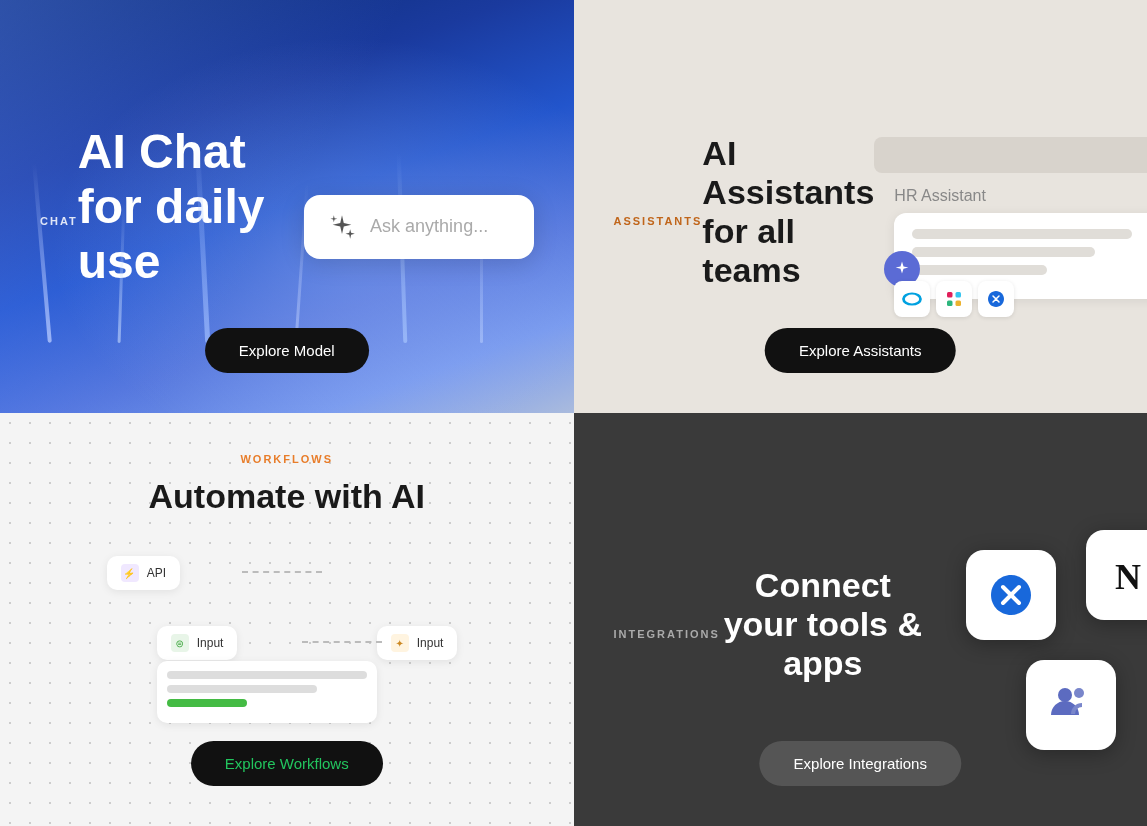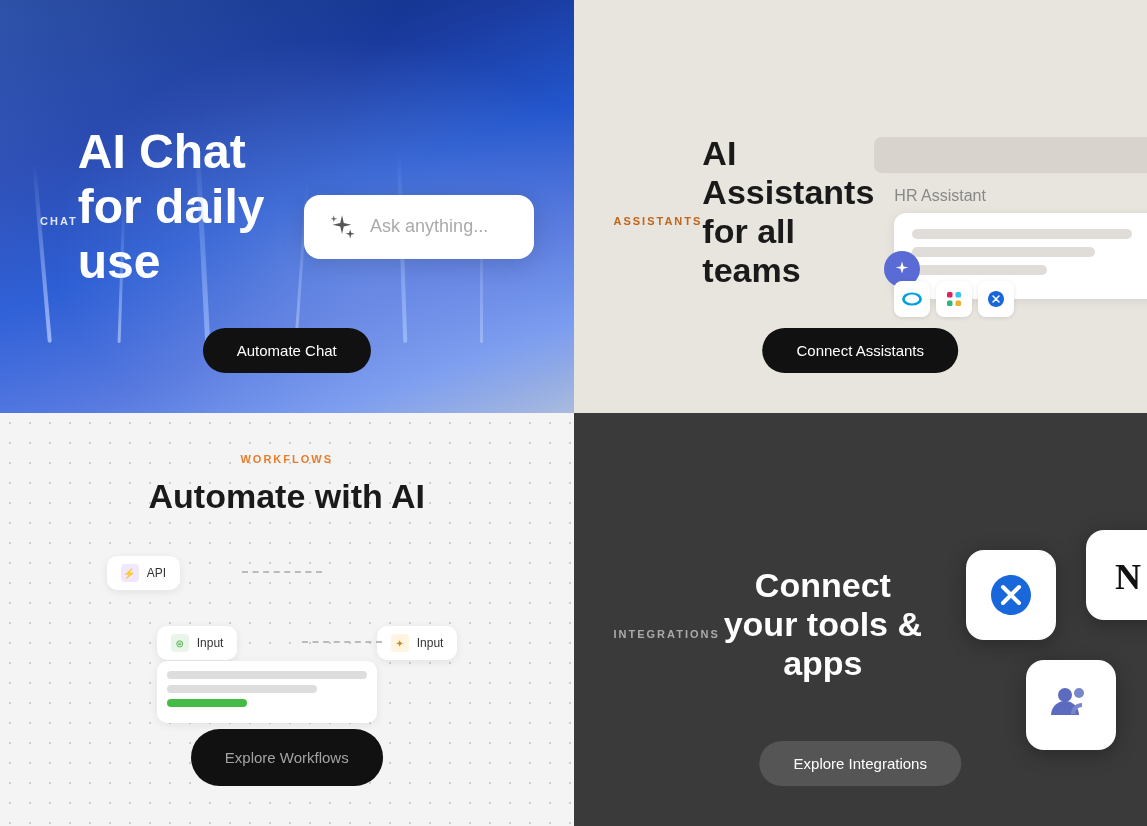--- a/index.html
+++ b/index.html
@@ -277,24 +277,24 @@
     }
     .wf-conn-1 { top: 25px; left: 165px; width: 80px; }
     .wf-conn-2 { top: 95px; left: 225px; width: 80px; }
     .explore-workflows-btn {
       position: absolute;
       bottom: 40px;
       left: 50%;
       transform: translateX(-50%);
       z-index: 3;
       background: #111;
-      color: #a3a3a3;
+      color: #22c55e;
       border: none;
       border-radius: 30px;
-      padding: 20px 34px;
+      padding: 14px 34px;
       font-size: 15px;
       font-weight: 500;
       cursor: pointer;
       white-space: nowrap;
     }
 
     
     .panel-integrations {
       background: #3a3a3a;
       display: flex;
@@ -375,21 +375,21 @@
   </div>
 
   <div style="position:absolute;bottom:70px;left:0;right:0;height:220px;z-index:1;overflow:hidden;">
     <div style="position:absolute;bottom:0;left:40px;width:4px;height:180px;background:linear-gradient(to top,rgba(180,200,255,0.8),transparent);border-radius:2px;transform:rotate(-5deg);"></div>
     <div style="position:absolute;bottom:0;left:120px;width:3px;height:140px;background:linear-gradient(to top,rgba(200,220,255,0.6),transparent);border-radius:2px;transform:rotate(2deg);"></div>
     <div style="position:absolute;bottom:0;left:200px;width:5px;height:200px;background:linear-gradient(to top,rgba(160,190,255,0.7),transparent);border-radius:2px;transform:rotate(-3deg);"></div>
     <div style="position:absolute;bottom:0;left:300px;width:3px;height:160px;background:linear-gradient(to top,rgba(200,215,255,0.5),transparent);border-radius:2px;transform:rotate(4deg);"></div>
     <div style="position:absolute;bottom:0;left:400px;width:4px;height:190px;background:linear-gradient(to top,rgba(170,200,255,0.65),transparent);border-radius:2px;transform:rotate(-2deg);"></div>
     <div style="position:absolute;bottom:0;left:480px;width:3px;height:130px;background:linear-gradient(to top,rgba(190,210,255,0.5),transparent);border-radius:2px;"></div>
   </div>
-  <button class="explore-chat-btn">Automate Chat</button>
+  <button class="explore-chat-btn">Explore Model</button>
 </div>
 
 <div class="panel-assistants">
   <span class="assistants-label">ASSISTANTS</span>
   <h2 class="assistants-title">AI Assistants for all teams</h2>
   <div class="assistants-mockup">
     <div style="background:#d8d3cc;border-radius:8px;height:36px;width:300px;margin:0 auto 14px;"></div>
     <div class="assistant-hr-label">HR Assistant</div>
     <div class="assistant-card">
       <div class="assistant-card-line" style="width:90%;"></div>
@@ -422,21 +422,21 @@
       </div>
 
       <div class="app-icon-sm" style="background:#fff;">
         <svg width="20" height="20" viewBox="0 0 40 40" fill="none">
           <path d="M20 4C11.2 4 4 11.2 4 20s7.2 16 16 16 16-7.2 16-16S28.8 4 20 4z" fill="#1868db"></path>
           <path d="M14 14l6 6-6 6M26 14l-6 6 6 6" stroke="white" stroke-width="3" stroke-linecap="round"></path>
         </svg>
       </div>
     </div>
   </div>
-  <button class="explore-assistants-btn">Connect Assistants</button>
+  <button class="explore-assistants-btn">Explore Assistants</button>
 </div>
 
 <div class="panel-workflows">
   <span class="workflows-label">WORKFLOWS</span>
   <h2 class="workflows-title">Automate with AI</h2>
   <div class="workflow-mockup">
 
     <div class="wf-node wf-node-api">
       <span class="wf-icon wf-icon-api">⚡</span>
       <span>API</span>

